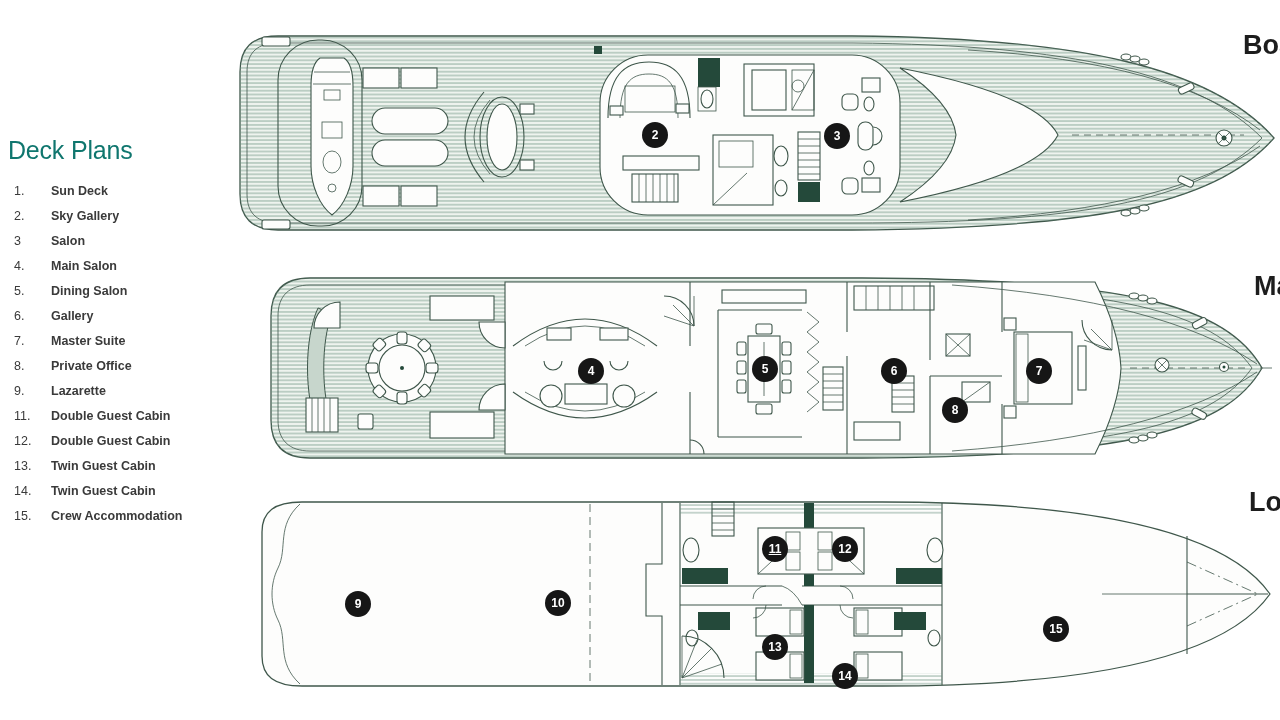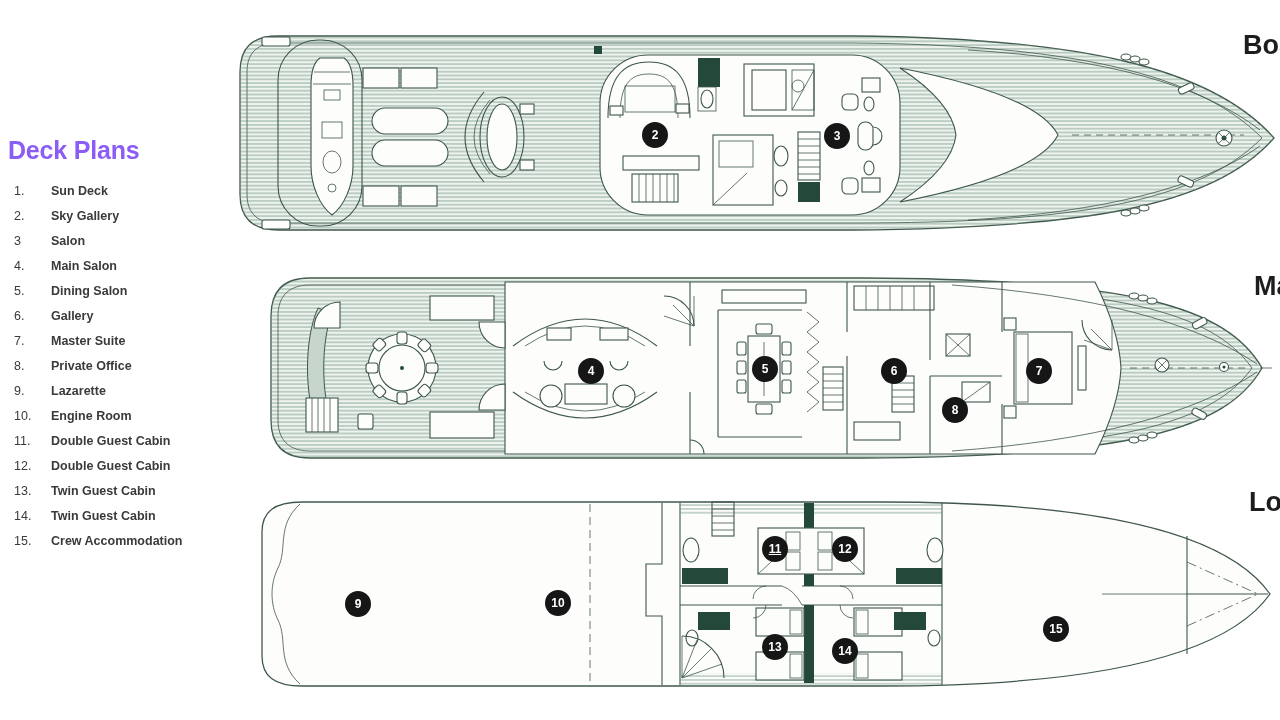--- a/index.html
+++ b/index.html
@@ -1,20 +1,20 @@
 <!DOCTYPE html>
 <html><head>
 <meta charset="utf-8">
 <style>
   html,body{margin:0;padding:0;background:#fff;}
   .stage{position:relative;width:1280px;height:720px;background:#ffffff;overflow:hidden;
          font-family:"Liberation Sans", sans-serif;}
   
-  .legend-title{position:absolute;left:8px;top:136px;font-size:25px;font-weight:700;
-                color:#8b5cf6;letter-spacing:-0.2px;}
+  .legend-title{position:absolute;left:8px;top:136px;font-size:25px;font-weight:400;
+                color:#0f766e;letter-spacing:-0.2px;}
   .legend-list{position:absolute;left:0;top:178px;width:230px;}
   .legend-row{height:25px;display:flex;align-items:center;font-size:12.5px;color:#3a3a3a;}
   .legend-num{width:51px;padding-left:14px;box-sizing:border-box;}
   .legend-label{flex:1;font-weight:bold;}
   
   .deck{position:absolute;}
   #deck-boat{left:232px;top:28px;}
   #deck-main{left:262px;top:272px;}
   #deck-lower{left:242px;top:488px;}
   
@@ -69,24 +69,20 @@
         <span class="legend-num">7.</span>
         <span class="legend-label">Master Suite</span>
       </div>
       <div class="legend-row">
         <span class="legend-num">8.</span>
         <span class="legend-label">Private Office</span>
       </div>
       <div class="legend-row">
         <span class="legend-num">9.</span>
         <span class="legend-label">Lazarette</span>
-      </div>
-      <div class="legend-row">
-        <span class="legend-num">10.</span>
-        <span class="legend-label">Engine Room</span>
       </div>
       <div class="legend-row">
         <span class="legend-num">11.</span>
         <span class="legend-label">Double Guest Cabin</span>
       </div>
       <div class="legend-row">
         <span class="legend-num">12.</span>
         <span class="legend-label">Double Guest Cabin</span>
       </div>
       <div class="legend-row">
@@ -380,17 +376,17 @@
       <div class="marker" style="left: 578px; top: 358px;">4</div>
       <div class="marker" style="left: 752px; top: 356px;">5</div>
       <div class="marker" style="left: 881px; top: 358px;">6</div>
       <div class="marker" style="left: 1026px; top: 358px;">7</div>
       <div class="marker" style="left: 942px; top: 397px;">8</div>
       <div class="marker" style="left: 345px; top: 591px;">9</div>
       <div class="marker" style="left: 545px; top: 590px;">10</div>
       <div class="marker" style="left: 762px; top: 536px; text-decoration: underline;">11</div>
       <div class="marker" style="left: 832px; top: 536px;">12</div>
       <div class="marker" style="left: 762px; top: 634px;">13</div>
-      <div class="marker" style="left: 832px; top: 638px;">14</div>
+      <div class="marker" style="left: 832px; top: 663px;">14</div>
       <div class="marker" style="left: 1043px; top: 568px; margin-top: 48px;">15</div>
     </div>
 
 </div>
 
 </body></html>

